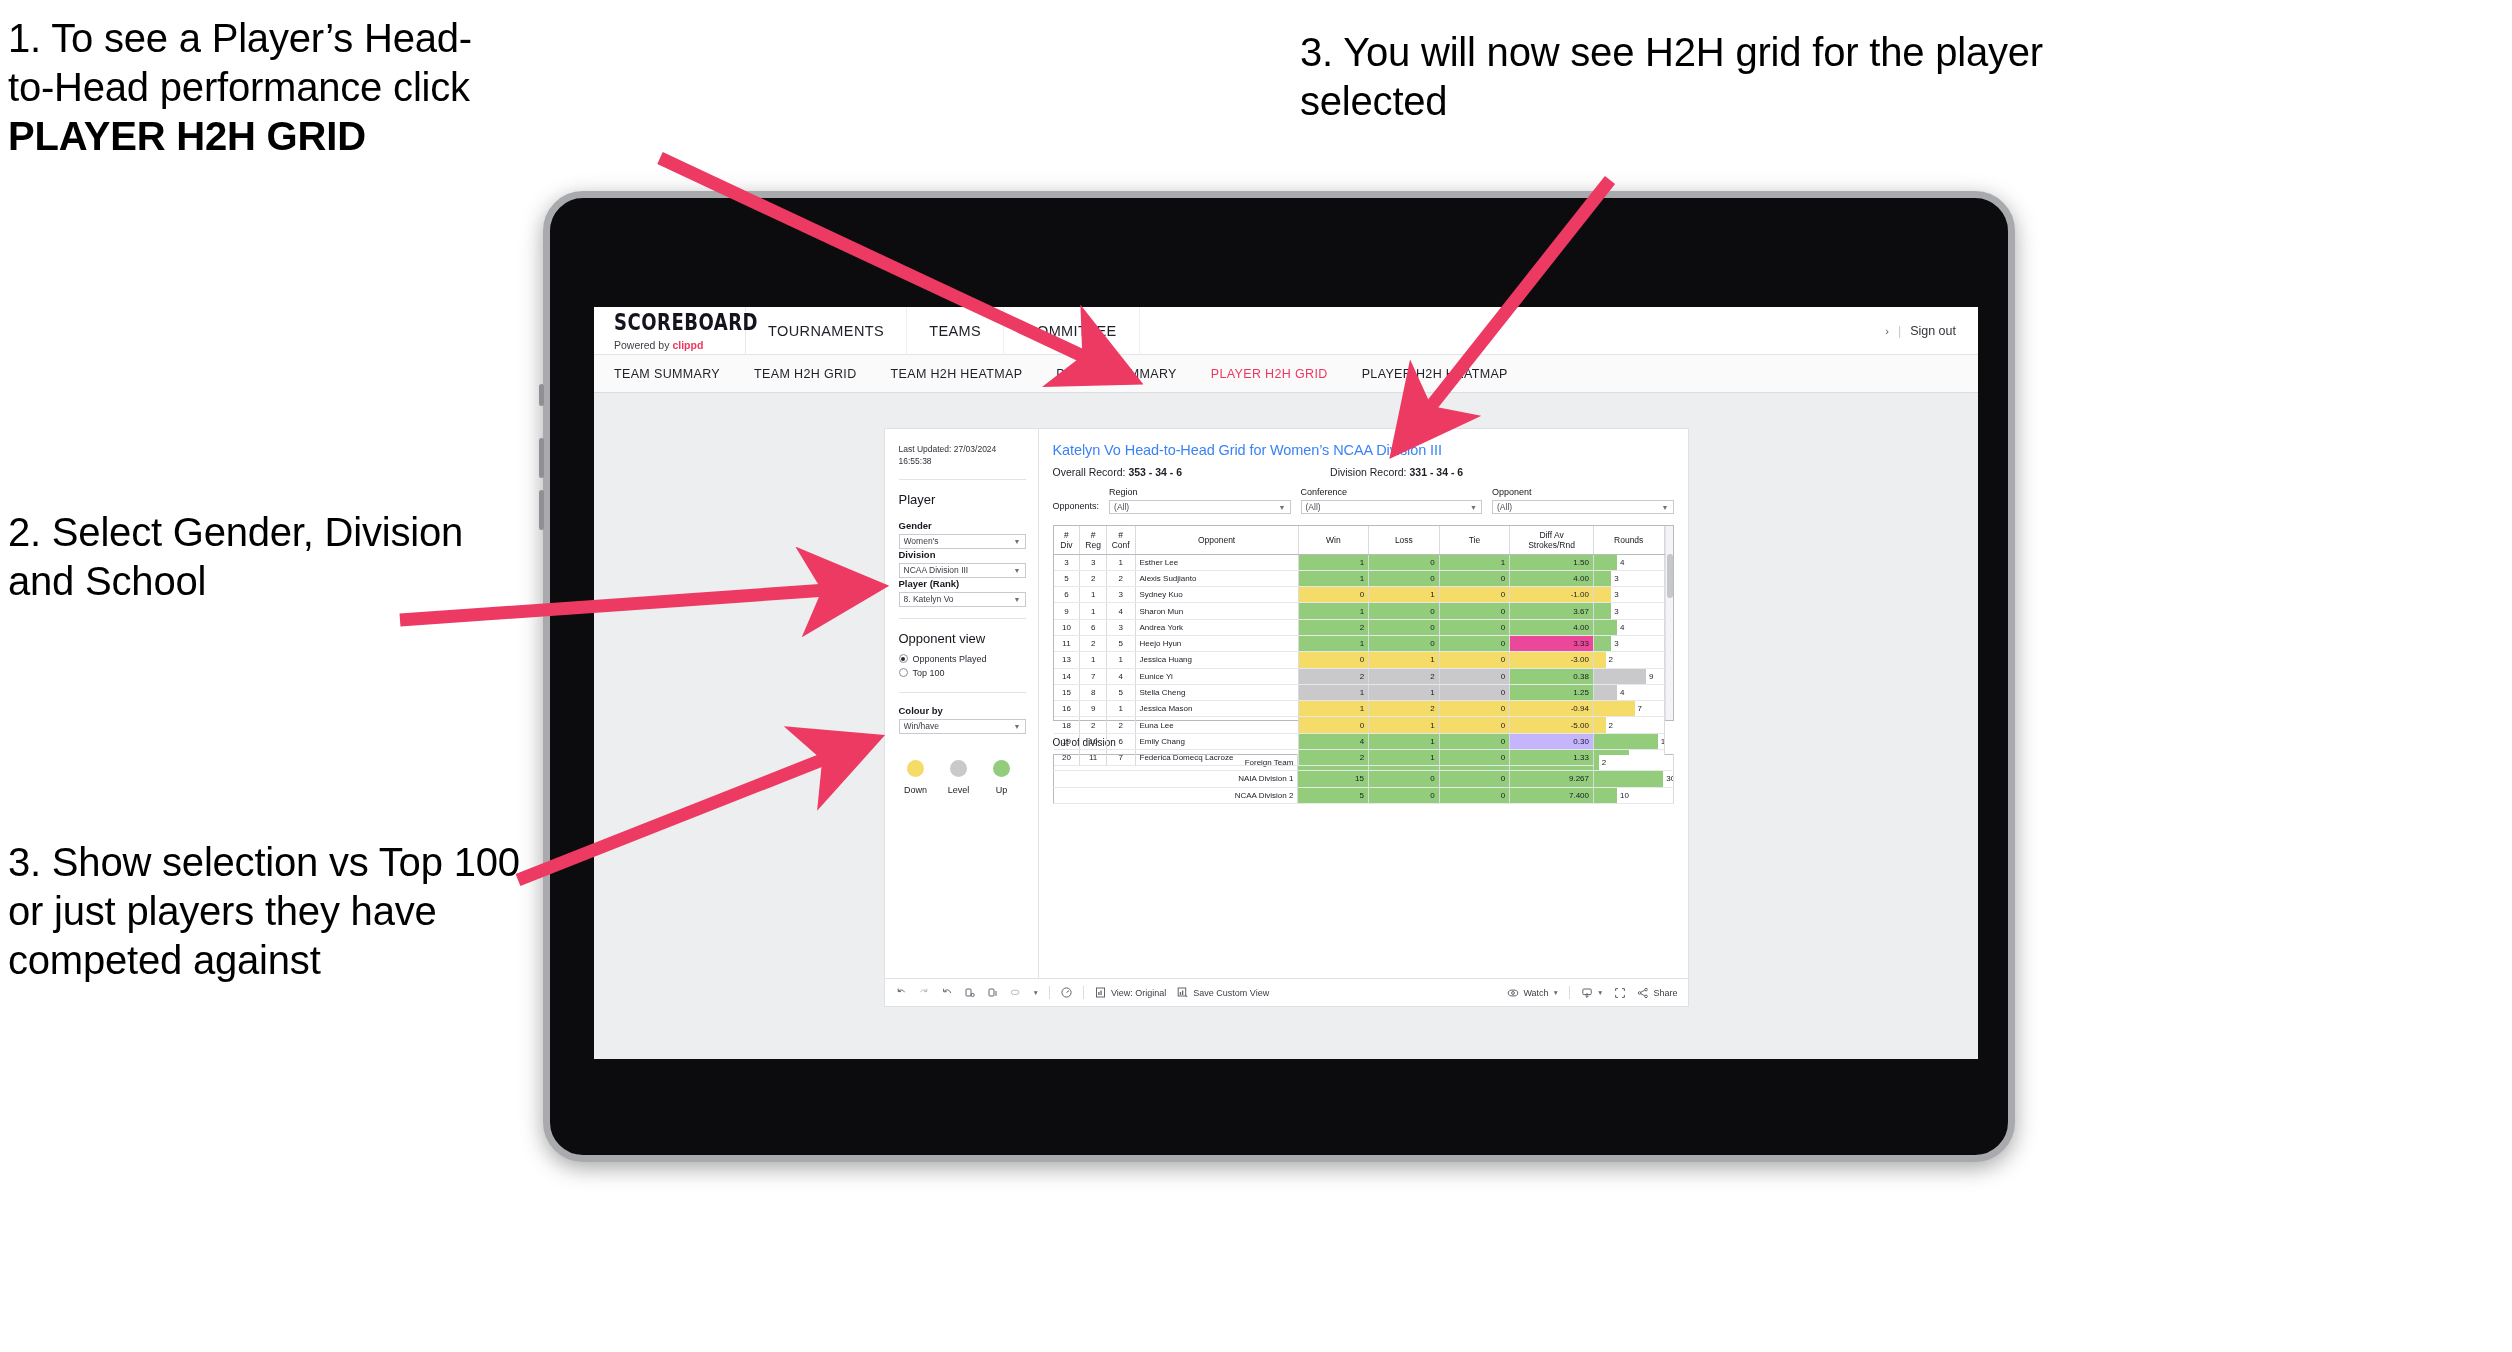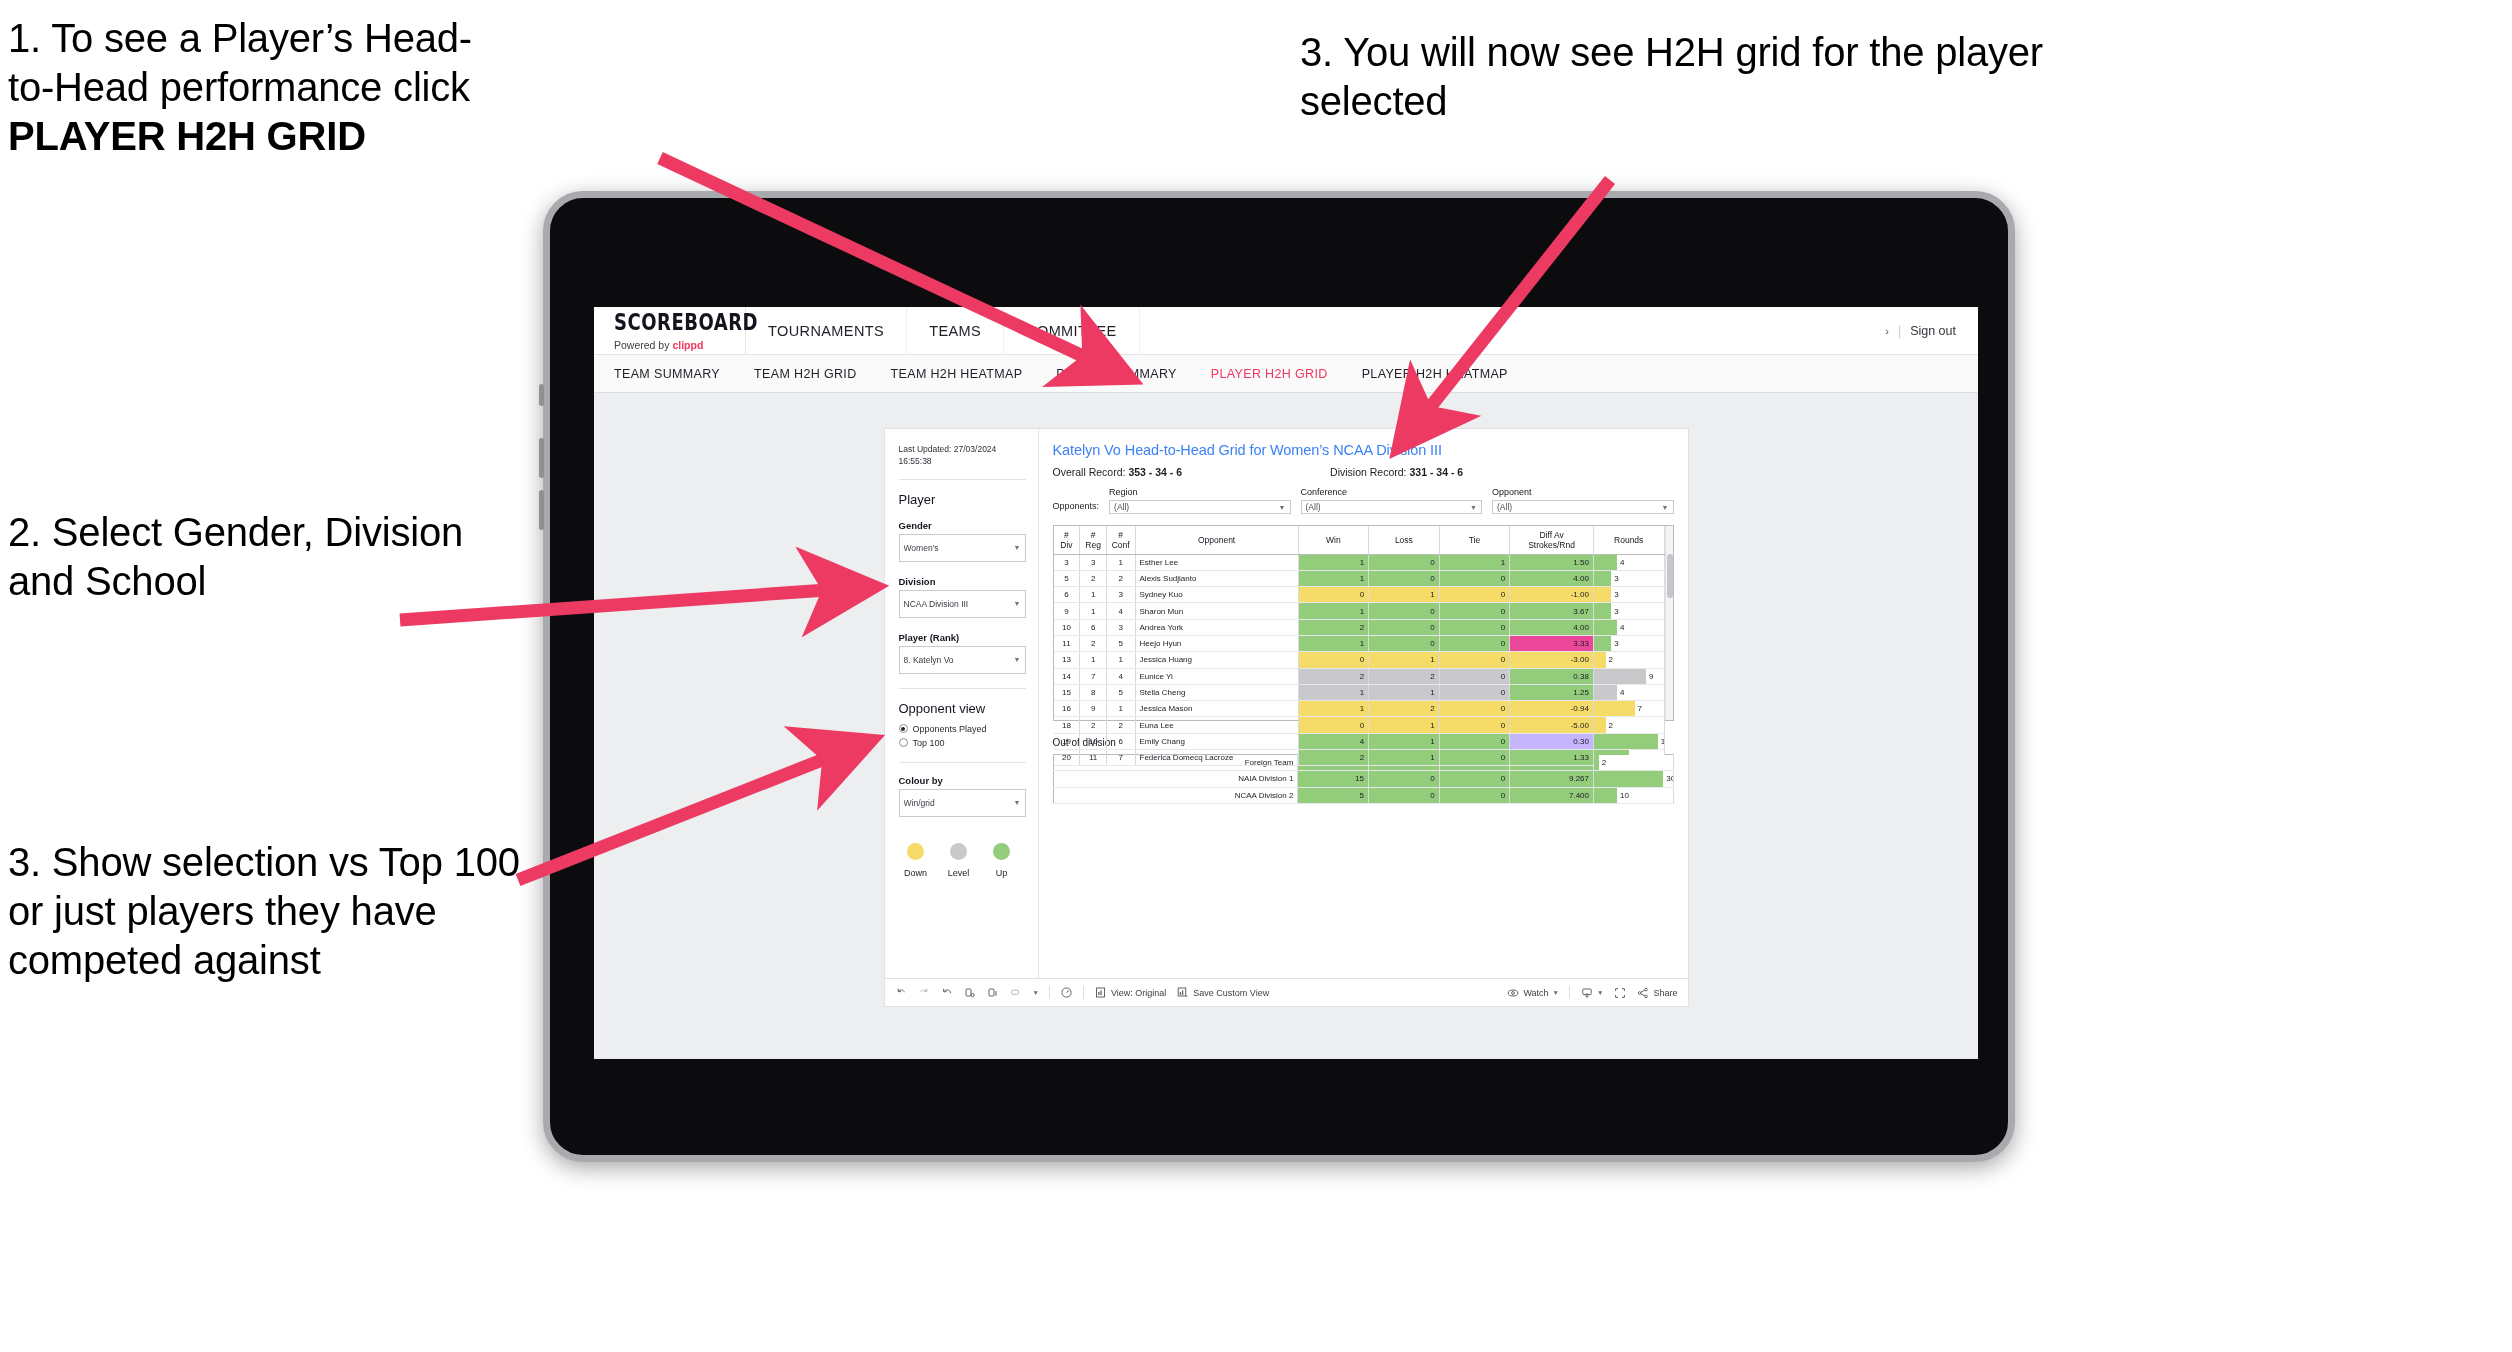--- a/index.html
+++ b/index.html
@@ -131,24 +131,24 @@
     background: #fff;
   }
   #last-updated { font-size: 8.5px; color: #2f2f38; line-height: 1.45; }
   .fdivider { height: 1px; background: #e2e3e6; margin: 11px 0 12px 0; }
   .fgroup-title {
     font-size: 13px; color: #14141e; font-weight: normal;
     margin-bottom: 13px;
   }
   .flabel { font-size: 9.5px; color: #16161f; font-weight: bold; margin-bottom: 3px; }
   .fselect {
-    height: 28px; border: 1px solid #c9cacd; background: #fff;
+    height: 15px; border: 1px solid #c9cacd; background: #fff;
     display: flex; align-items: center;
     padding: 0 4px; font-size: 8.5px; color: #3a3a44;
-    margin-bottom: 14px; cursor: pointer;
+    cursor: pointer;
   }
   .fselect .val { flex: 1; overflow: hidden; white-space: nowrap; }
   .fselect .car { font-size: 7px; color: #70707a; }
 
   .radio-row {
     display: flex; align-items: center; gap: 5px;
     font-size: 9px; color: #2a2a33; margin-bottom: 4px; cursor: pointer;
   }
   .radio {
     width: 9px; height: 9px; border-radius: 50%;
@@ -337,21 +337,21 @@
             </div>
             <div class="radio-row">
               <span class="radio"></span>
               <span>Top 100</span>
             </div>
 
             <div class="fdivider" style="margin:14px 0 12px 0;"></div>
 
             <div class="flabel">Colour by</div>
             <div class="fselect">
-              <span class="val">Win/grid</span>
+              <span class="val">Win/have</span>
               <span class="car">▼</span>
             </div>
 
             <div id="legend">
               <div class="legend-item">
                 <div class="legend-dot" id="legend-dot-down" style="background: rgb(245, 220, 105);"></div>
                 <div class="legend-lab">Down</div>
               </div>
               <div class="legend-item">
                 <div class="legend-dot" id="legend-dot-level" style="background: rgb(201, 201, 203);"></div>

